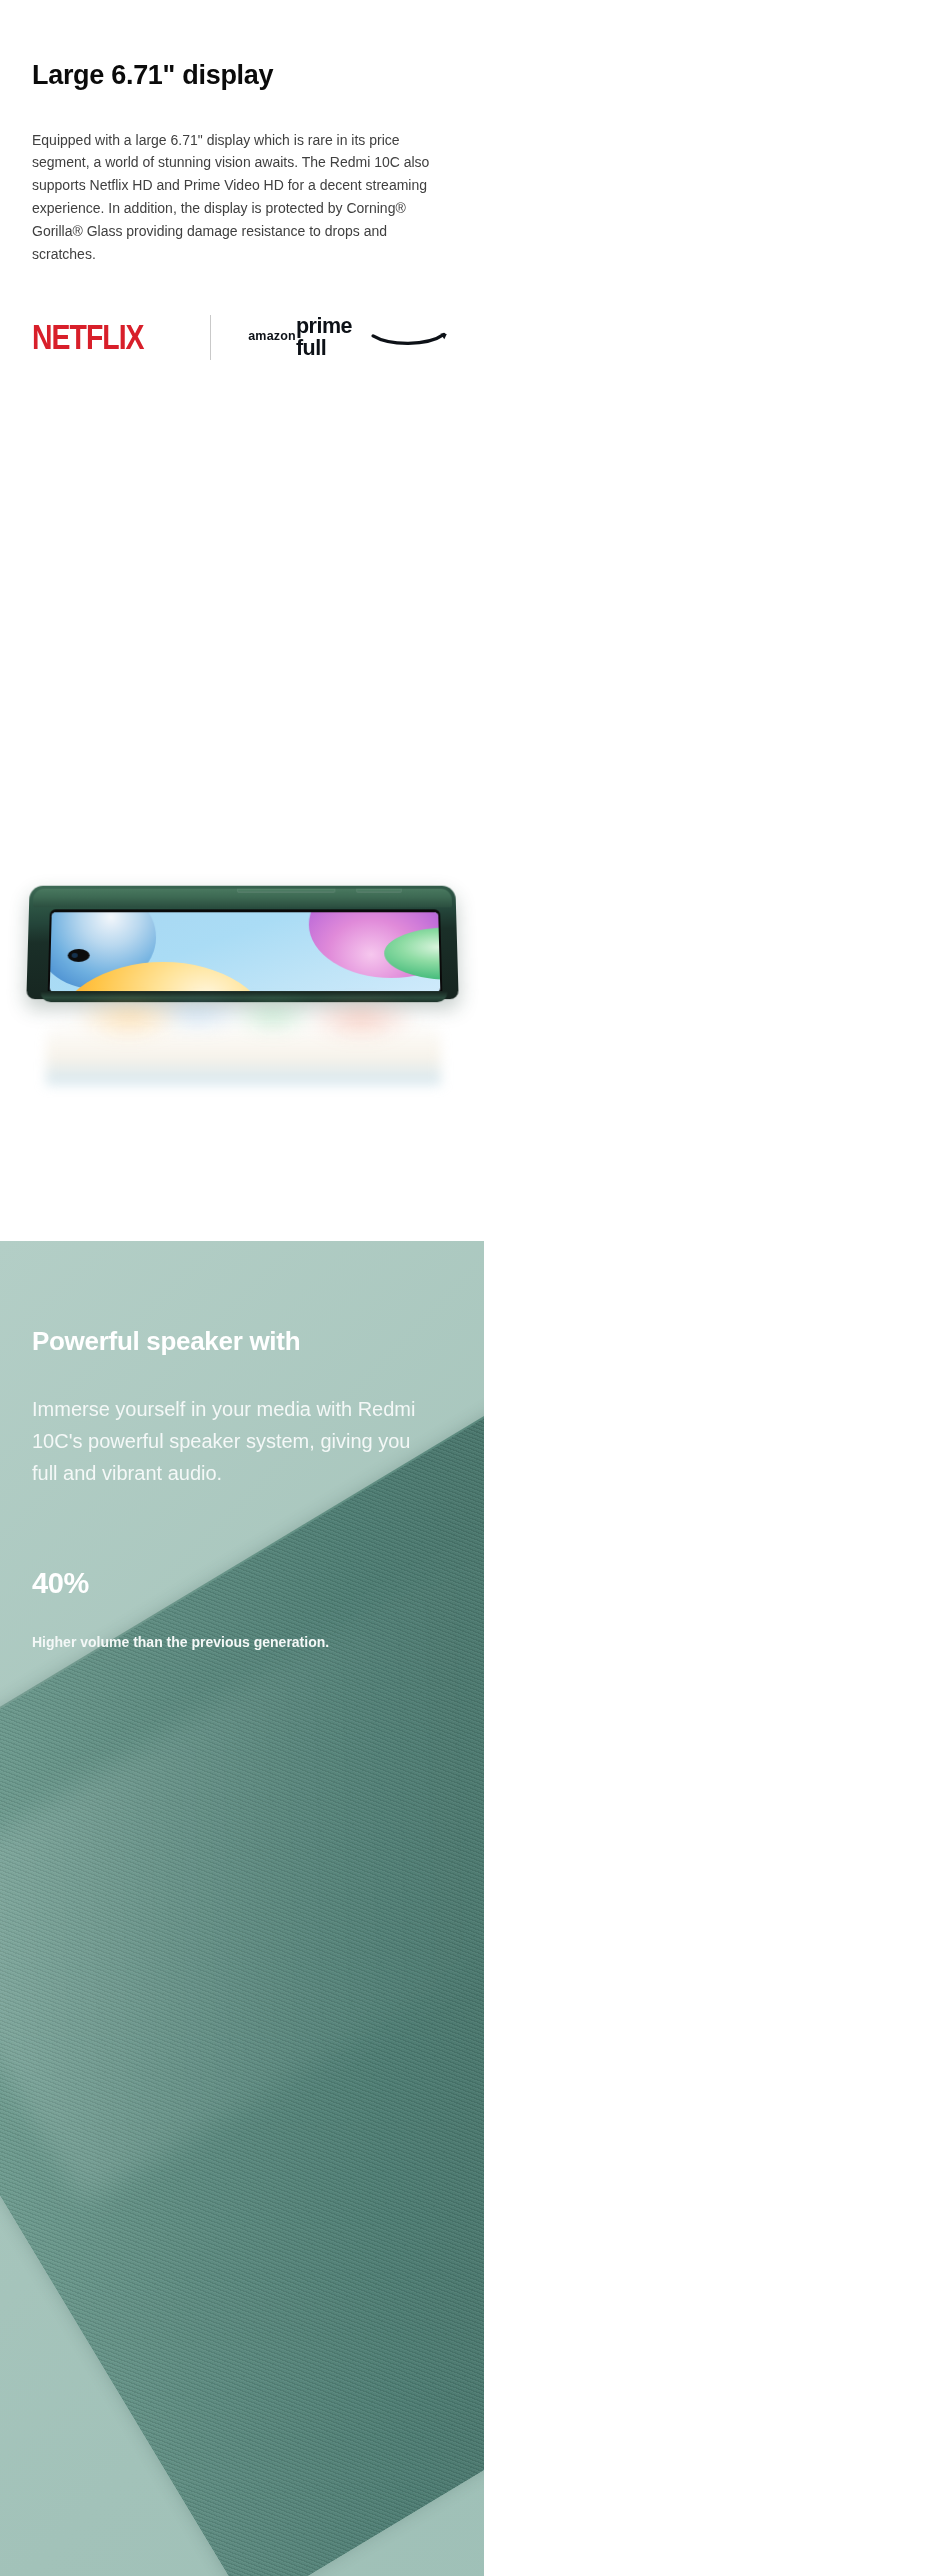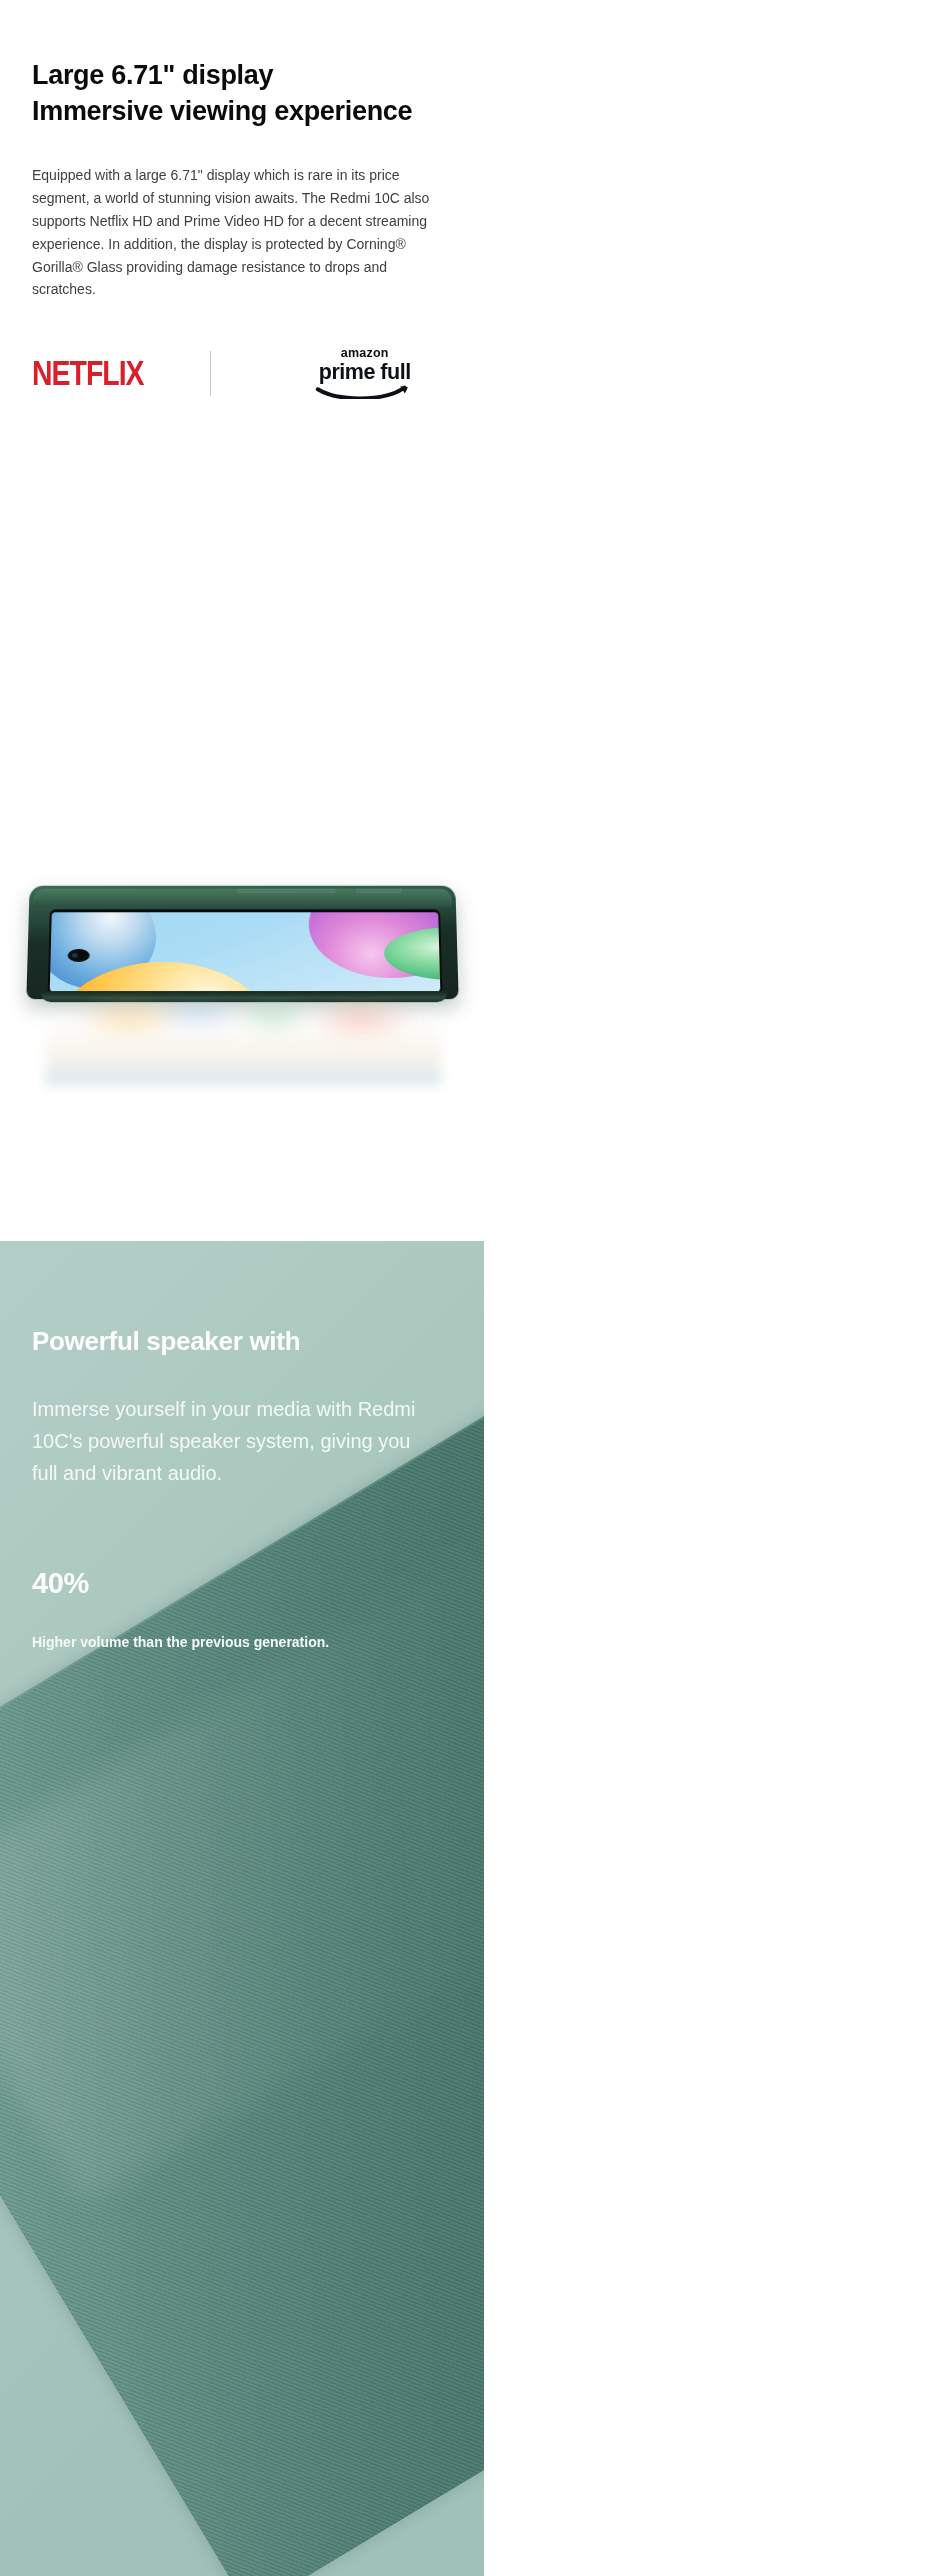--- a/index.html
+++ b/index.html
@@ -57,23 +57,22 @@
     margin-left:0;
     line-height:1;
     white-space:nowrap;
   }
   .brand-divider {
     width:0.9px; height:45px;
     background:#c9c9c9;
     margin-left:64px;
   }
   .prime-wrap {
-    margin-left:104px;
+    margin-left:38px;
     display:flex;
-    flex-direction:column;
     align-items:center;
     line-height:1;
     justify-content:center;
   }
   .prime-amazon {
     font-size:12.5px;
     font-weight:700;
     color:#0d1117;
     letter-spacing:0.2px;
     margin-bottom:2.6px;
@@ -314,21 +313,20 @@
 </style>
 </head>
 <body>
 
 <section class="sec-display">
 
   <div class="s1-inner">
 
     <h1 class="headline">
       <span class="hl-line">Large 6.71" display</span>
-      <span class="hl-line">Immersive viewing experience</span>
     </h1>
 
     <p class="body-copy">Equipped with a large 6.71" display which is rare in its price segment, a world of stunning vision awaits. The Redmi 10C also supports Netflix HD and Prime Video HD for a decent streaming experience. In addition, the display is protected by Corning® Gorilla® Glass providing damage resistance to drops and scratches.</p>
 
     <div class="brands">
 
       <div class="netflix-logo">NETFLIX</div>
 
       <div class="brand-divider"></div>
 

